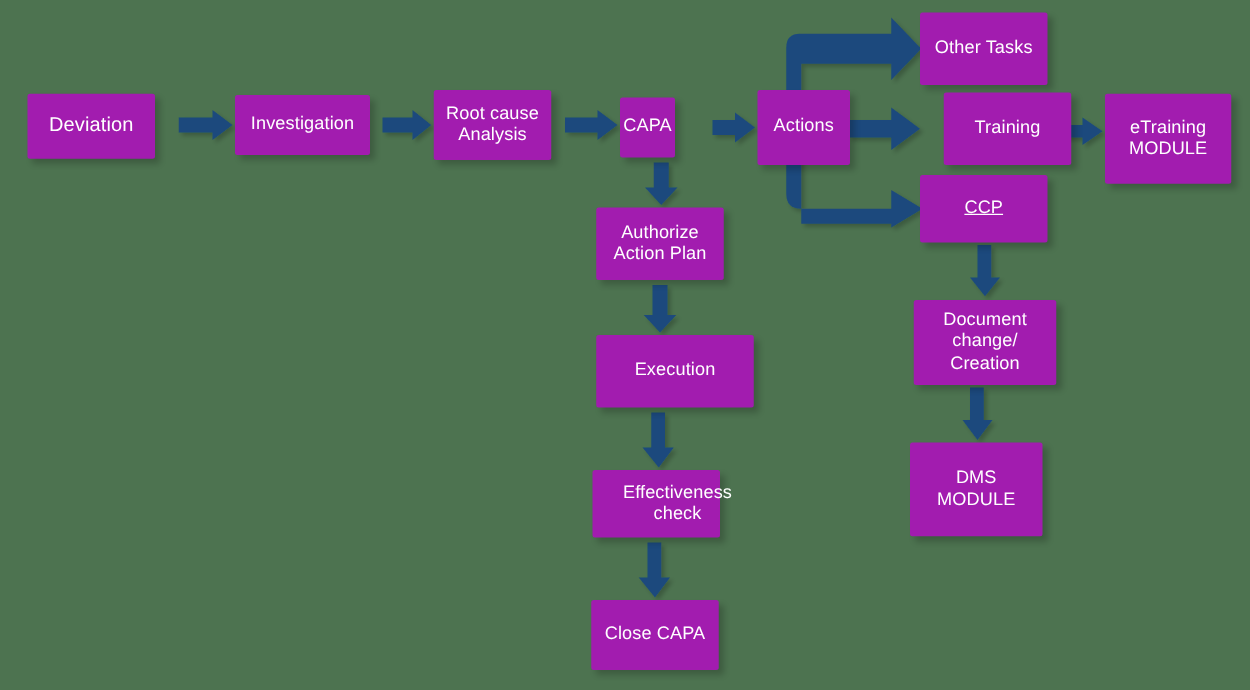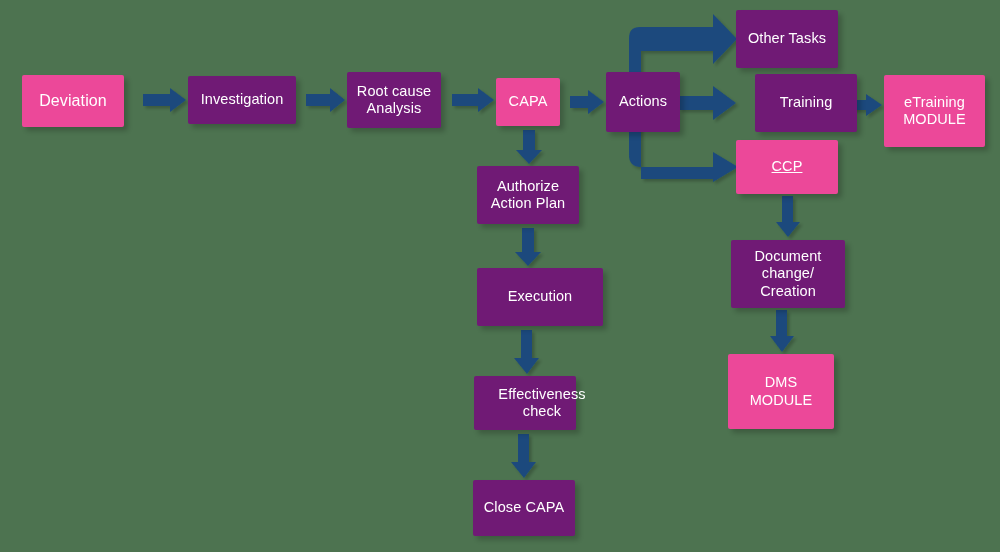--- a/index.html
+++ b/index.html
@@ -36,22 +36,22 @@
     color: #ffffff;
     font-size: 14.5px;
     line-height: 1.18;
     letter-spacing: 0.1px;
     box-sizing: border-box;
     padding: 2px 4px;
     border-radius: 2px;
     box-shadow: 4px 4px 5px rgba(0,0,0,0.20);
     z-index: 3;
   }
-  .node.teal   { background: #701a75; }
-  .node.purple { background: #ec4899; }
+  .node.teal   { background: #a21caf; }
+  .node.purple { background: #a21caf; }
   .node .label {
     display: block;
     white-space: pre-line;
   }
   .node.big { font-size: 16px; }
 </style>
 </head>
 <body>
 
 <div id="canvas">
@@ -127,21 +127,21 @@
       <div class="node purple big" style="left: 22px; top: 75px; width: 102px; height: 52px;">
         <span class="label">Deviation</span>
       </div>
       <div class="node teal" style="left: 188px; top: 76px; width: 108px; height: 48px; align-items: center;">
         <span class="label">Investigation</span>
       </div>
       <div class="node teal" style="left: 347px; top: 72px; width: 94px; height: 56px;">
         <span class="label">Root cause
 Analysis</span>
       </div>
-      <div class="node purple" style="left: 496px; top: 78px; width: 64px; height: 48px;">
+      <div class="node purple" style="left: 496px; top: 78px; width: 44px; height: 48px;">
         <span class="label">CAPA</span>
       </div>
       <div class="node teal" style="left: 606px; top: 72px; width: 74px; height: 60px;">
         <span class="label">Actions</span>
       </div>
       <div class="node teal" style="left: 736px; top: 10px; width: 102px; height: 58px;">
         <span class="label">Other Tasks</span>
       </div>
       <div class="node teal" style="left: 736px; top: 74px; width: 102px; height: 58px; margin-left: 19px;">
         <span class="label">Training</span>

